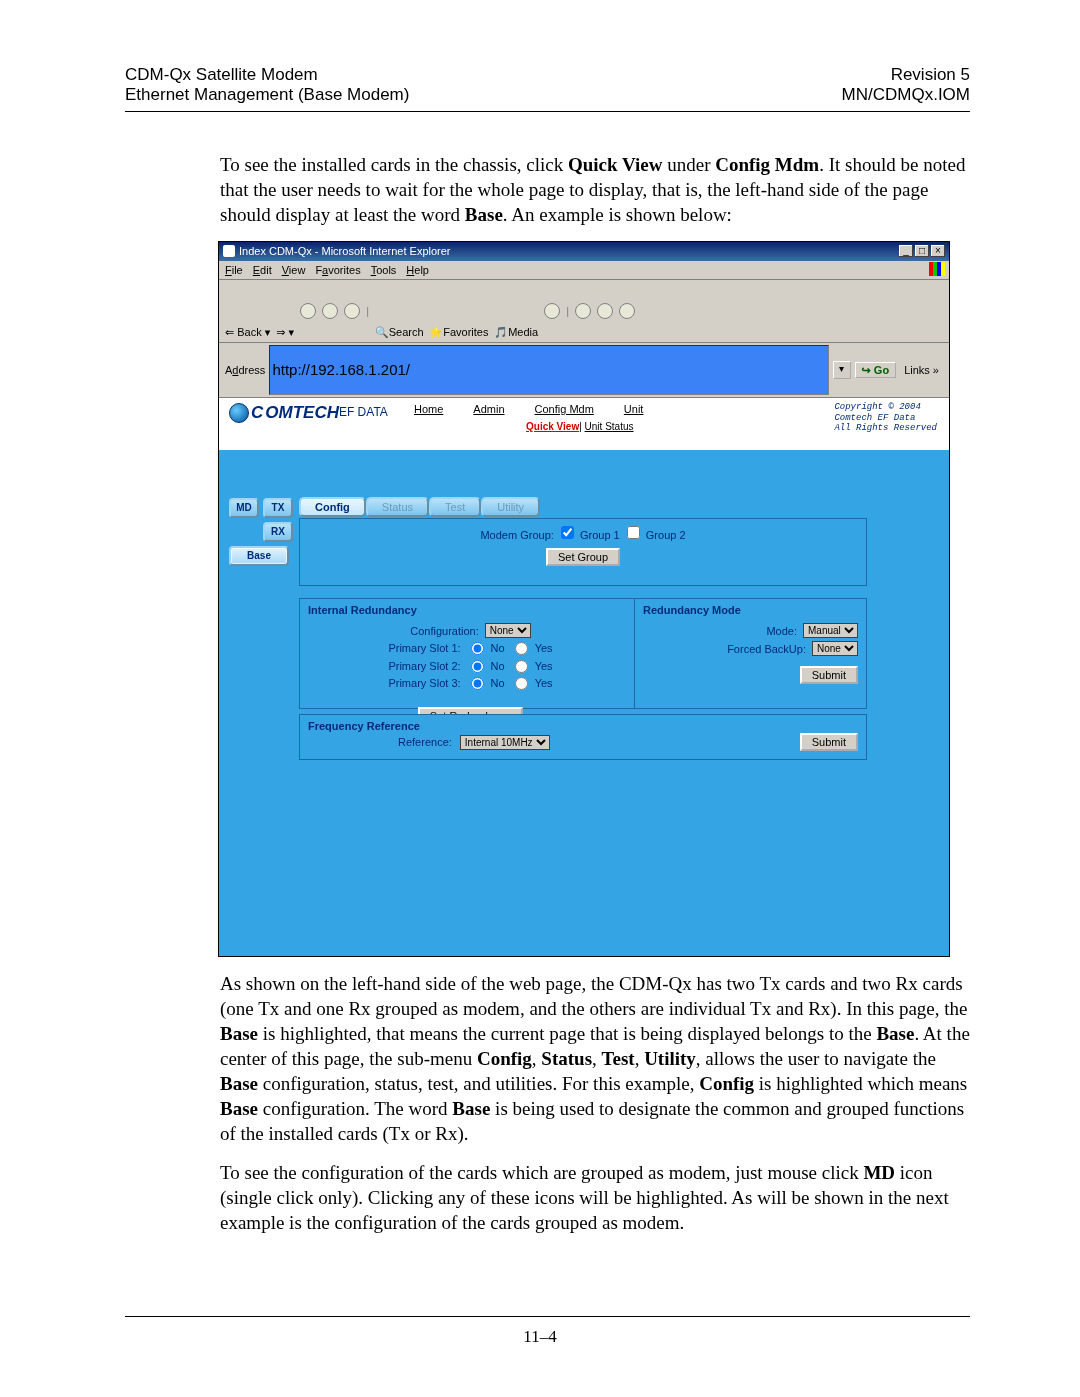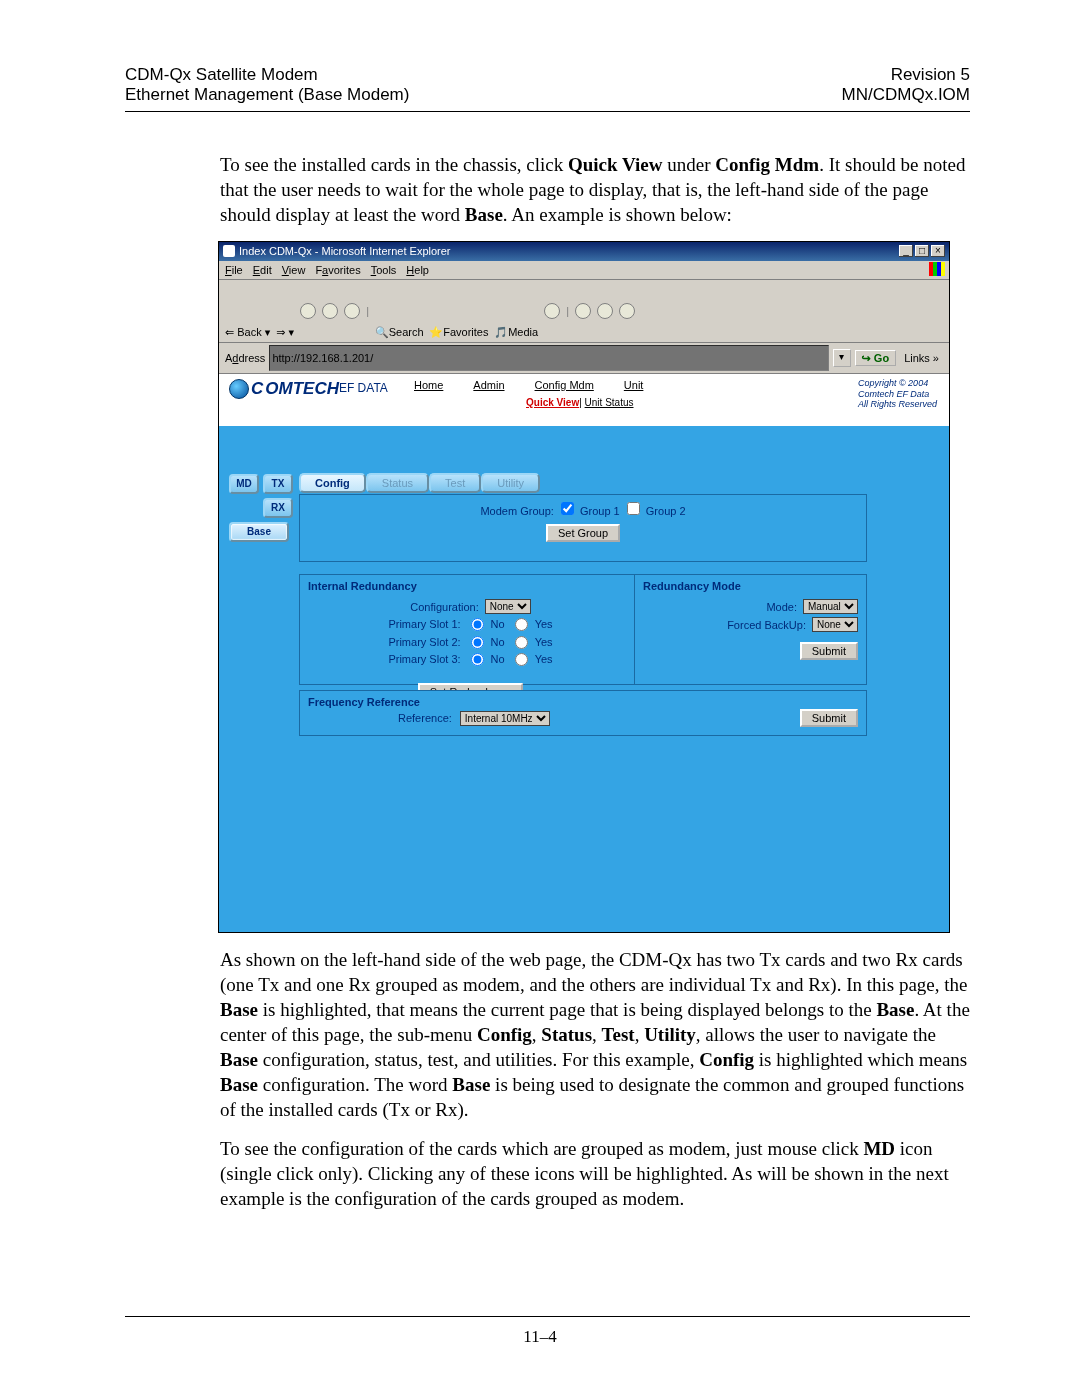--- a/index.html
+++ b/index.html
@@ -98,23 +98,23 @@
     background:#e8e8d8; border:1px solid #808080;
     display:inline-block;
   }
   .ie-toolbar .tb-text { color:#000;margin-top:43px; }
   .ie-addr {
     background:#d4d0c8; font-size:11px;
     padding:2px 6px; display:flex; align-items:center; gap:4px;
     border-bottom:1px solid #808080;
   }
   .ie-addr input {
-    flex:1; font-size:11px; height:16px;
-    border:1px inset #808080; background:#737373;
-    padding:4px 2px;
+    flex:1; font-size:15px; height:16px;
+    border:1px inset #808080; background:#3b82f6;
+    padding:16px 2px;
   }
   .ie-addr .go-btn {
     font-size:11px; padding:0 6px; background:#d4d0c8;
     border:1px outset #fff; color:#006000;font-weight:bold;
   }
   .ie-addr .links { font-size:11px; padding:0 4px; }
   .ie-addr .sel-arrow {
     width:16px; height:16px; background:#d4d0c8;
     border:1px outset #fff; font-size:10px; text-align:center; line-height:14px;
   }
@@ -152,21 +152,21 @@
   }
   .navlinks a { color:#000; text-decoration:underline; }
   .sublinks {
     position:absolute; left:307px; top:22px;
     font-size:10px;
   }
   .sublinks .qv { color:#d00000; font-weight:bold; text-decoration:underline;}
   .sublinks .us { color:#000; text-decoration:underline;}
   .copyright {
     position:absolute; right:12px; top:4px; text-align:left;
-    font-size:9px; font-style:italic; color:#002b7a; line-height:1.2;
+    font-size:9px; font-style:italic; color:#002b7a; line-height:1.2;font-family:Liberation Mono, monospace;
   }
 
   .left-slots {
     position:absolute; left:10px; top:100px;
     display:flex; flex-direction:column; gap:4px;
     font-size:10px;
   }
   .slot-row { display:flex; gap:4px; }
   .slot {
     border:2px outset #9cd7f7; border-radius:4px;

